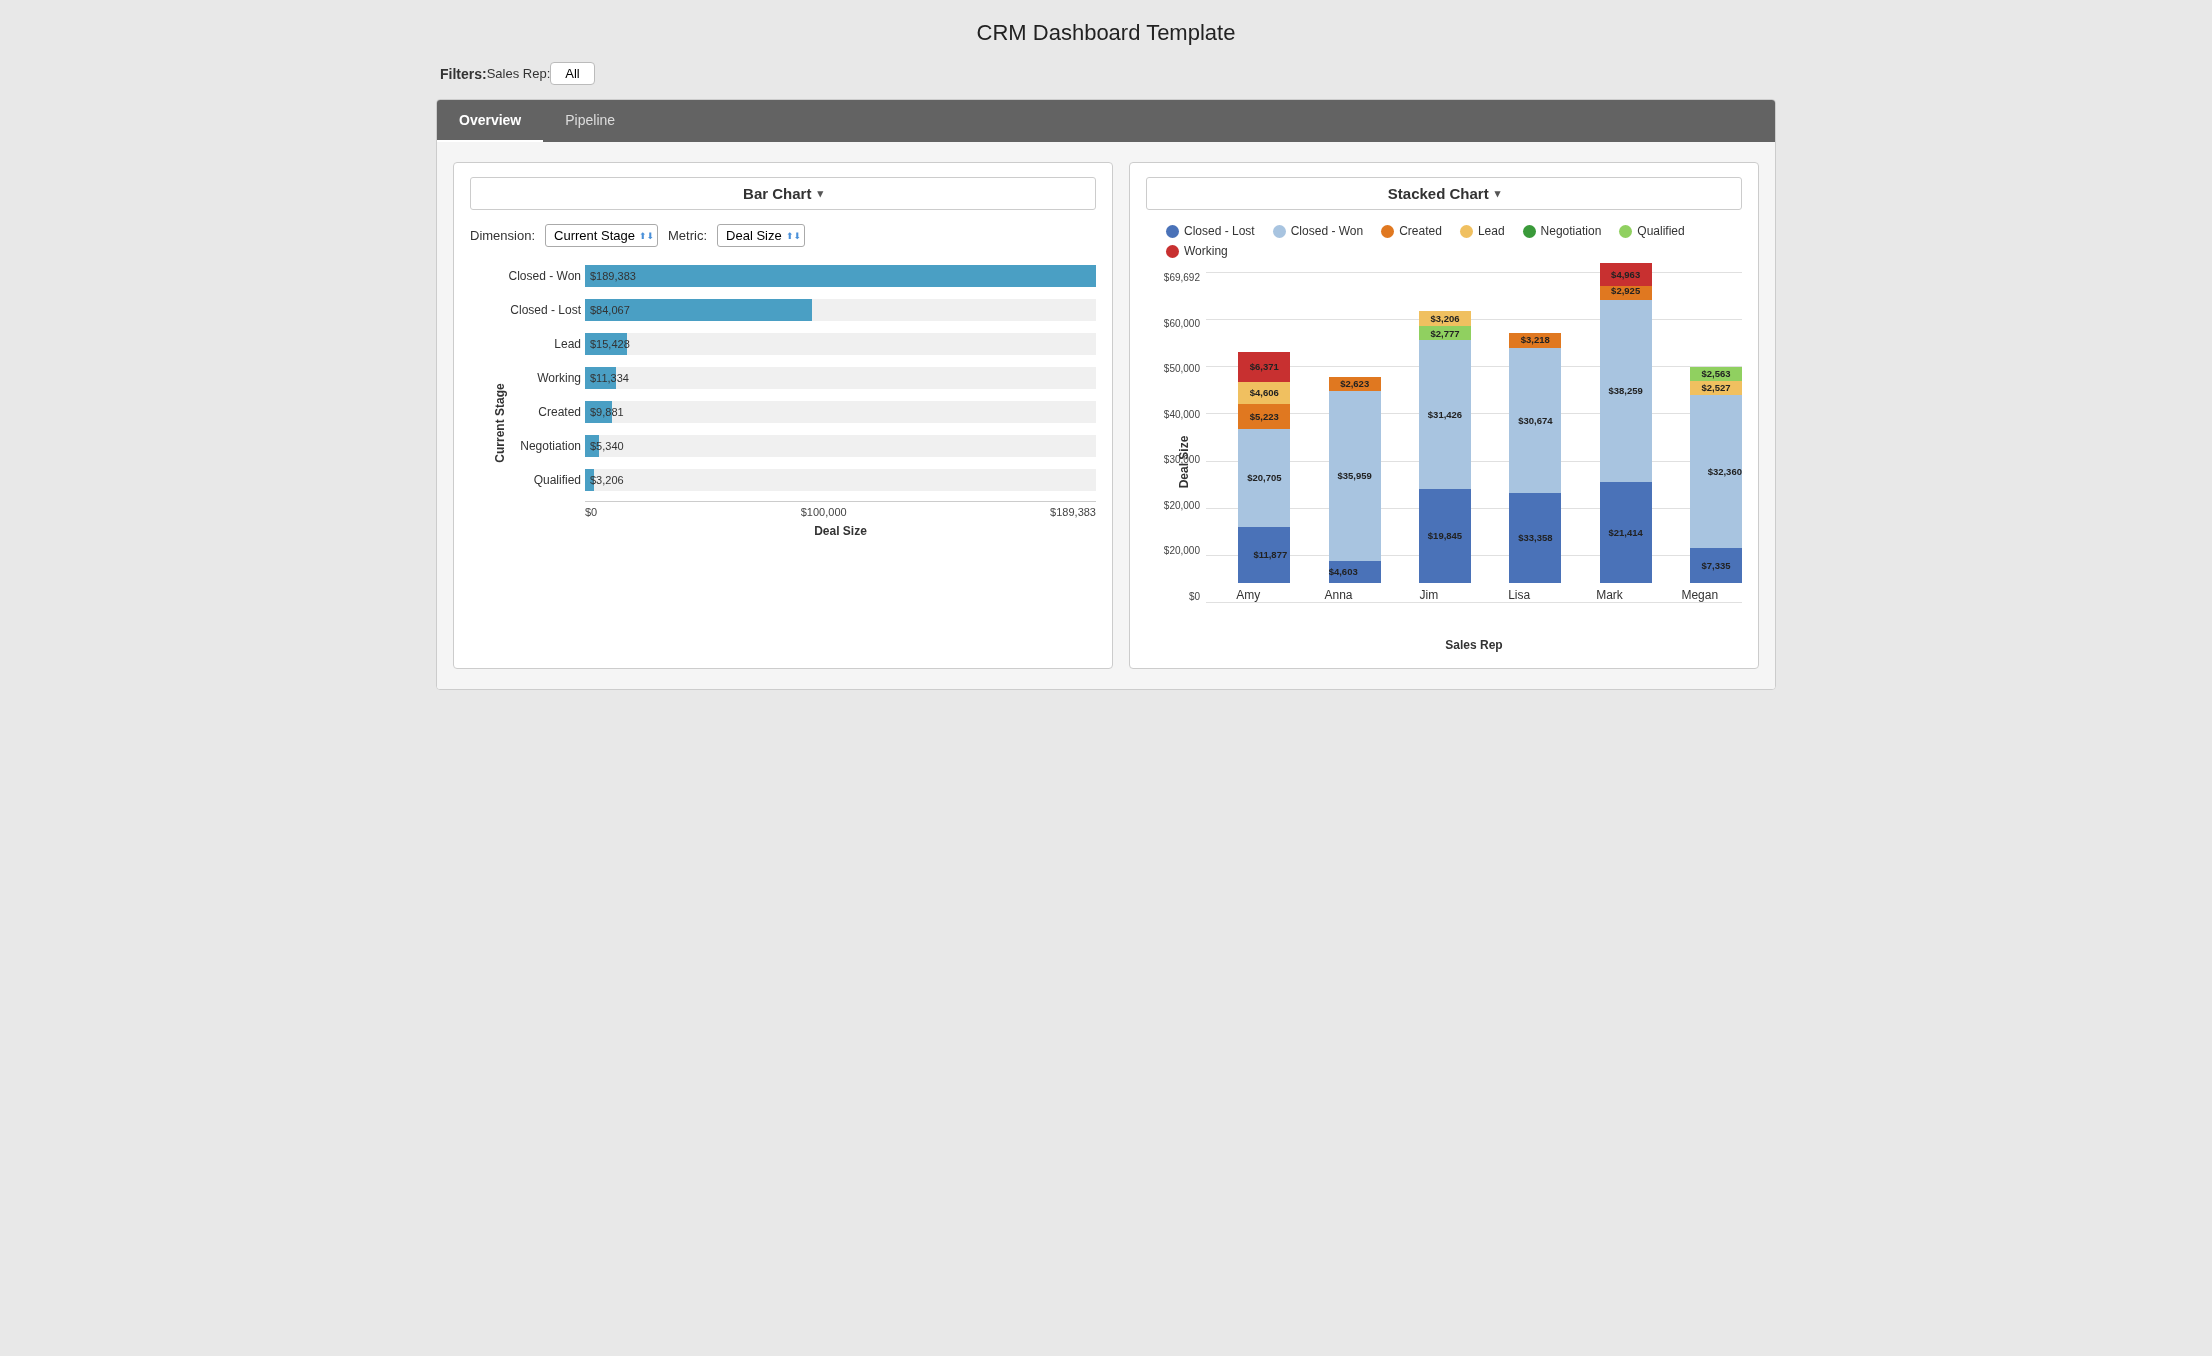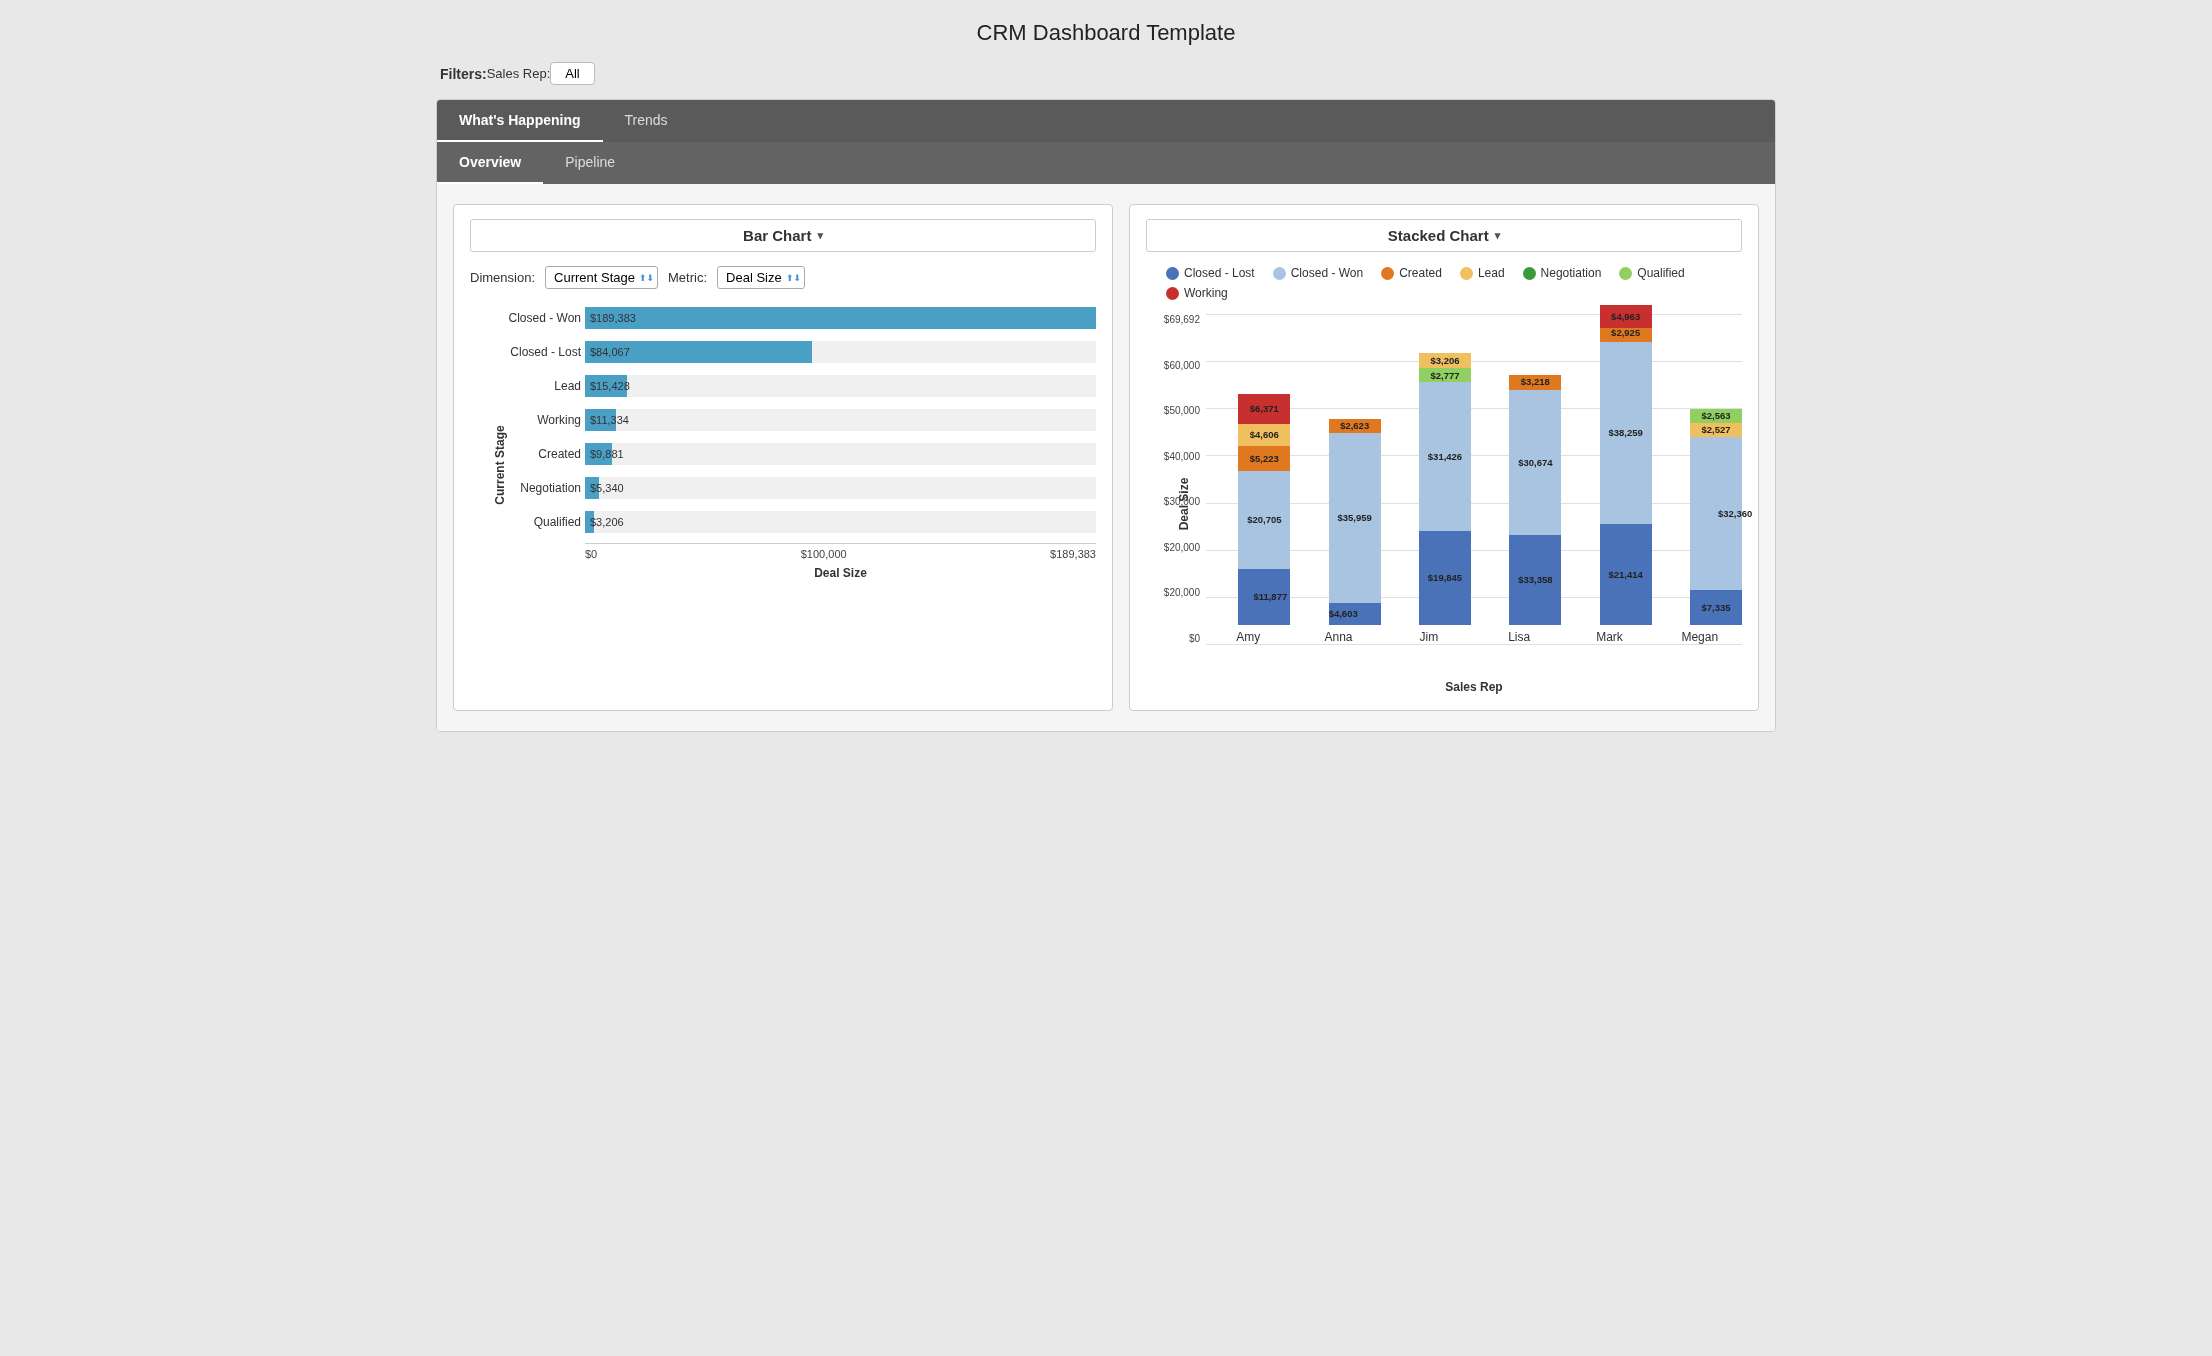--- a/index.html
+++ b/index.html
@@ -183,24 +183,20 @@
   <h1 class="page-title">CRM Dashboard Template</h1>
 
   <div class="filters-bar">
     <span class="filters-label">Filters:</span>
     <span class="filters-salesrep">Sales Rep:</span>
     <button class="filter-btn">All</button>
   </div>
 
   <div class="main-panel">
 
-    <div class="tab-bar">
-      <div class="tab-item active">What's Happening</div>
-      <div class="tab-item">Trends</div>
-    </div>
 
     <div class="tab-bar sub">
       <div class="tab-item active">Overview</div>
       <div class="tab-item">Pipeline</div>
     </div>
 
     <div class="content-area">
 
       <div class="left-panel">
         <div class="chart-header">
@@ -436,21 +432,21 @@
                     <span style="font-size: 9.5px; font-weight: bold; color: rgb(34, 34, 34); text-align: center; line-height: 1; white-space: nowrap;">$4,963</span>
                   </div>
                 </div>
                 <div style="margin-top: 5px; font-size: 12px; text-align: center;">Mark</div>
               </div>
               <div style="display: flex; flex-direction: column; align-items: center; flex: 1 1 0%;">
                 <div style="display: flex; flex-direction: column-reverse; width: 52px; align-self: flex-end;">
                   <div style="width: 100%; height: 34.7321px; background: rgb(74, 114, 184); position: relative; display: flex; align-items: center; justify-content: center;">
                     <span style="font-size: 9.5px; font-weight: bold; color: rgb(34, 34, 34); text-align: center; line-height: 1; white-space: nowrap;">$7,335</span>
                   </div>
-                  <div style="width: 100%; height: 153.228px; background: rgb(168, 196, 224); position: relative; display: flex; align-items: center; justify-content: flex-start; padding-left: 28px;">
+                  <div style="width: 100%; height: 153.228px; background: rgb(168, 196, 224); position: relative; display: flex; align-items: center; justify-content: flex-end; padding-left: 28px;">
                     <span style="font-size: 9.5px; font-weight: bold; color: rgb(34, 34, 34); text-align: center; line-height: 1; white-space: nowrap;">$32,360</span>
                   </div>
                   <div style="width: 100%; height: 14px; background: rgb(240, 192, 96); position: relative; display: flex; align-items: center; justify-content: center;">
                     <span style="font-size: 9.5px; font-weight: bold; color: rgb(34, 34, 34); text-align: center; line-height: 1; white-space: nowrap;">$2,527</span>
                   </div>
                   <div style="width: 100%; height: 14px; background: rgb(144, 208, 96); position: relative; display: flex; align-items: center; justify-content: center;">
                     <span style="font-size: 9.5px; font-weight: bold; color: rgb(34, 34, 34); text-align: center; line-height: 1; white-space: nowrap;">$2,563</span>
                   </div>
                 </div>
                 <div style="margin-top: 5px; font-size: 12px; text-align: center;">Megan</div>

